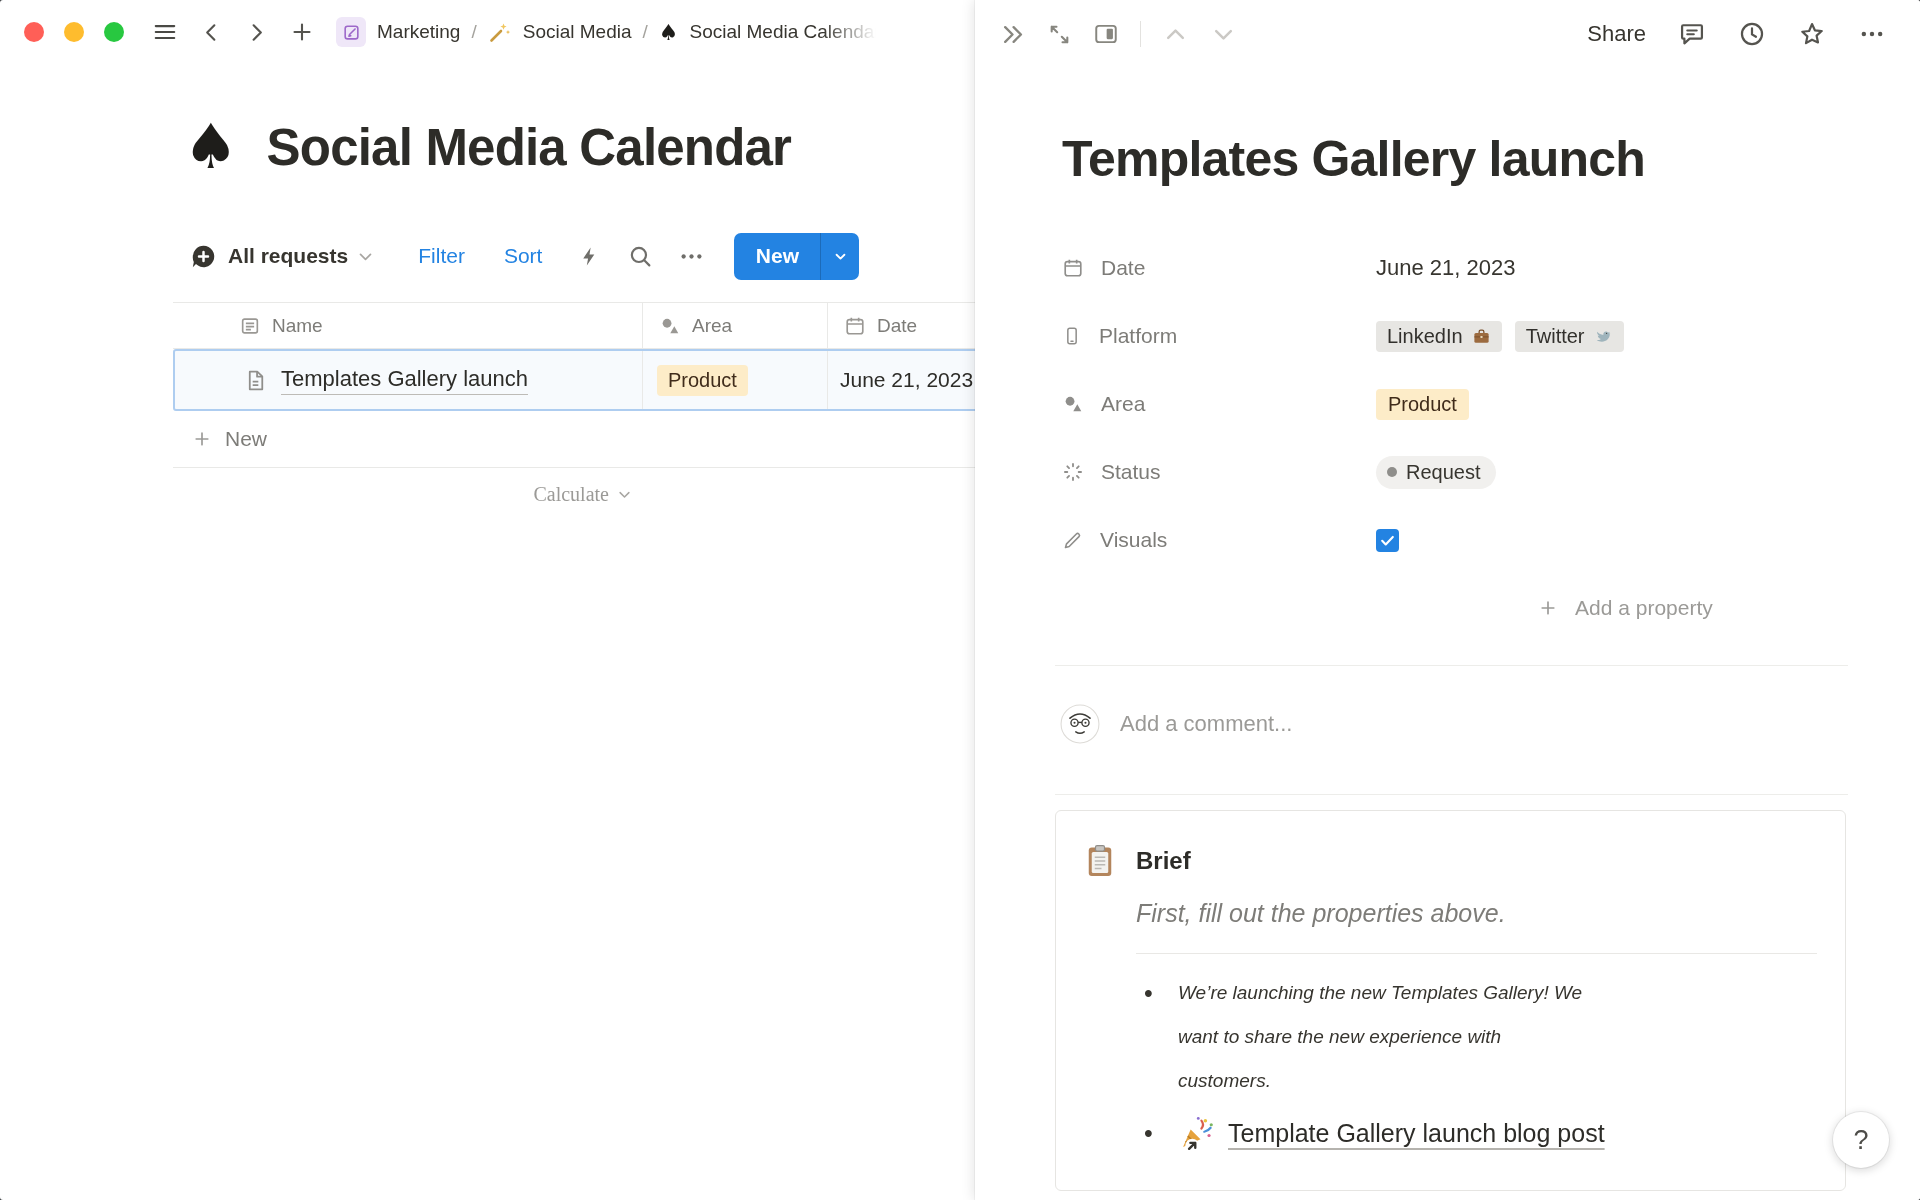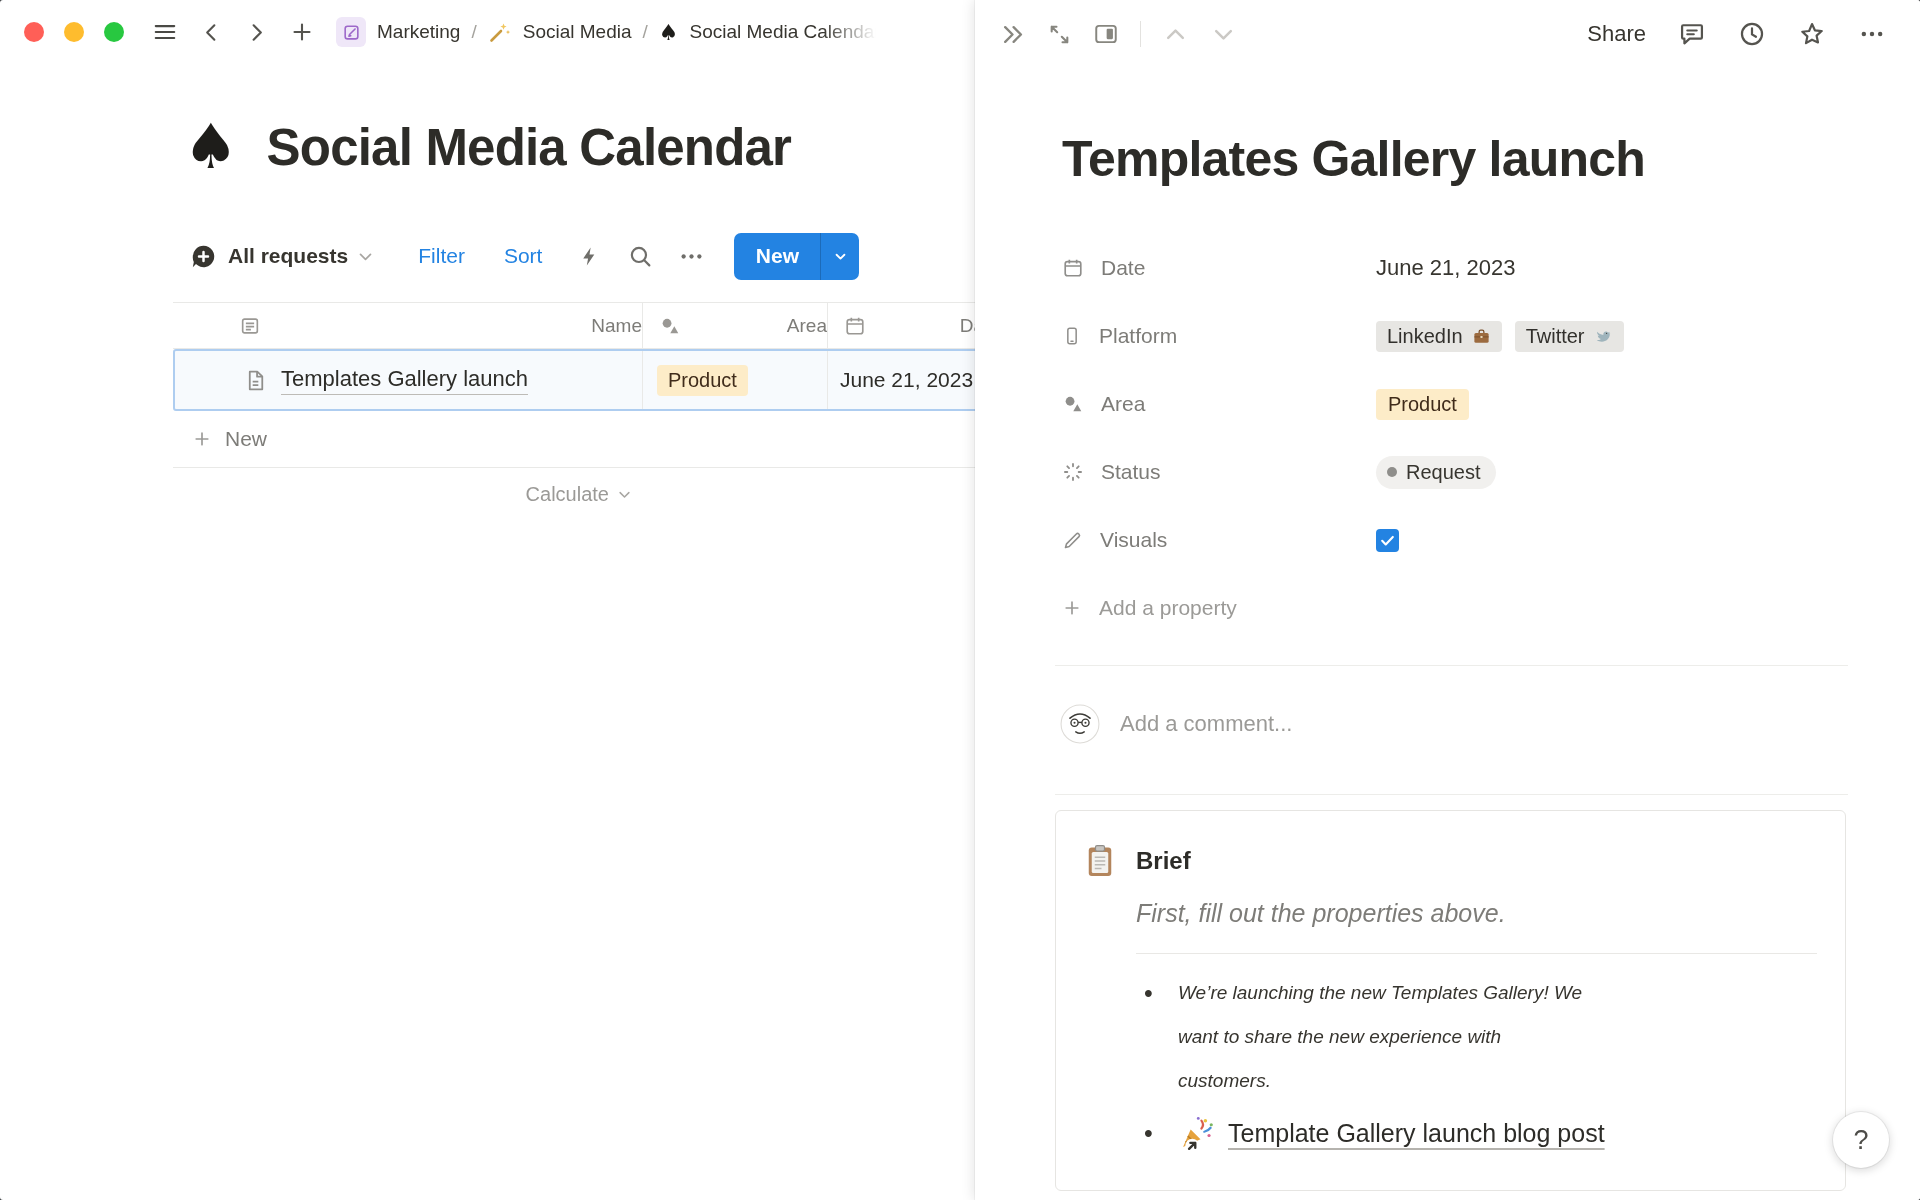--- a/index.html
+++ b/index.html
@@ -27,33 +27,33 @@
   .controls{position:absolute;left:190px;top:232px;height:48px;display:flex;align-items:center;}
   .view-name{font-size:21px;font-weight:600;margin-left:11px;}
   .ctl-link{font-size:21px;color:#2383e2;}
   .new-btn{width:125px;height:47px;background:#2383e2;border-radius:7px;display:flex;align-items:stretch;color:#fff;overflow:hidden;}
   .new-btn-main{flex:1;display:flex;align-items:center;justify-content:center;font-size:21px;font-weight:600;}
   .new-btn-div{width:1px;background:rgba(0,0,0,0.18);margin:0;}
   .new-btn-arrow{width:38px;display:flex;align-items:center;justify-content:center;}
 
   .table{position:absolute;left:173px;top:302px;width:827px;font-size:19px;}
   .thead{height:47px;display:flex;border-top:1px solid #e9e9e7;border-bottom:1px solid #e9e9e7;color:#7d7c78;}
-  .th{display:flex;align-items:center;gap:11px;justify-content:space-between;}
+  .th{display:flex;align-items:center;gap:11px;}
   .th-name{width:469px;padding-left:66px;}
   .th-area{width:185px;padding-left:16px;border-left:1px solid #e9e9e7;}
   .th-date{width:173px;padding-left:16px;border-left:1px solid #e9e9e7;}
   .trow{height:62px;display:flex;background:#f7fafd;border:2px solid #aecdf0;border-radius:3px;align-items:stretch;}
   .td{display:flex;align-items:center;}
   .td-name{width:467px;padding-left:68px;gap:13px;}
   .row-title{font-size:22px;font-weight:500;color:#2d2c28;border-bottom:1.5px solid #bdbbb7;padding-bottom:2px;white-space:nowrap;}
   .td-area{width:185px;padding-left:14px;border-left:1px solid #e9e9e7;}
   .td-date{width:171px;padding-left:12px;border-left:1px solid #e9e9e7;font-size:21px;color:#2d2c28;white-space:nowrap;overflow:visible;}
   .tag{background:#fdecc8;color:#402c1b;border-radius:4px;padding:4px 11px;font-size:20px;white-space:nowrap;}
   .newrow{height:57px;display:flex;align-items:center;gap:13px;padding-left:19px;color:#7d7c78;font-size:21px;border-bottom:1px solid #e9e9e7;}
-  .calcrow{height:52px;width:469px;display:flex;align-items:center;justify-content:flex-end;padding-right:10px;gap:8px;color:#9b9a97;font-size:20px;}
+  .calcrow{height:52px;width:469px;display:flex;align-items:center;justify-content:flex-end;padding-right:10px;gap:8px;color:#9b9a97;font-size:20px;font-family:Liberation Serif, serif;}
 
   
   .peek{position:absolute;left:975px;top:0;width:945px;height:1200px;background:#fff;
         box-shadow:-2px 0 12px rgba(0,0,0,0.10),-1px 0 0 rgba(0,0,0,0.04);}
   .peek-toolbar{position:absolute;left:0;top:0;right:0;height:68px;display:flex;align-items:center;padding:0 34px 0 24px;}
   .ptb-ico{margin-right:21px;}
   .ptb-divider{width:1px;height:26px;background:#e3e2df;margin:0 21px 0 0;}
   .spacer{flex:1;}
   .share{font-size:22px;color:#37352f;margin-right:32px;}
   .ptb-right{margin-left:32px;}
@@ -62,21 +62,21 @@
 
   .props{position:absolute;left:87px;top:234px;width:790px;}
   .prow{height:68px;display:flex;align-items:center;}
   .plabel{width:314px;display:flex;align-items:center;gap:17px;color:#7d7c78;font-size:21px;}
   .pvalue{display:flex;align-items:center;gap:13px;font-size:22px;color:#37352f;}
   .gtag{background:#e7e6e3;color:#32302c;border-radius:4px;padding:4px 11px;font-size:20px;display:flex;align-items:center;gap:9px;}
   .ytag{background:#fdecc8;color:#402c1b;border-radius:4px;padding:4px 12px;font-size:20px;}
   .pill{background:#f1f0ee;border-radius:999px;padding:5px 15px 5px 11px;display:flex;align-items:center;gap:9px;font-size:20px;color:#37352f;}
   .pill-dot{width:10px;height:10px;border-radius:50%;background:#8f8e8b;}
   .checkbox{width:23px;height:23px;background:#2383e2;border-radius:4px;display:flex;align-items:center;justify-content:center;}
-  .addprop{color:#9b9a97;}
+  .addprop{color:#9b9a97;justify-content:flex-end;}
 
   .pdiv{position:absolute;left:80px;right:72px;height:1px;background:#ededea;}
   .comment{position:absolute;left:85px;top:704px;display:flex;align-items:center;gap:20px;}
   .comment-ph{font-size:22px;color:#9b9a97;}
 
   .callout{position:absolute;left:80px;top:810px;width:791px;height:381px;border:1px solid #e6e5e2;border-radius:6px;background:#fff;}
   .co-icon{position:absolute;left:26px;top:32px;}
   .co-title{position:absolute;left:80px;top:36px;font-size:24px;font-weight:700;color:#2d2c28;}
   .co-hint{position:absolute;left:80px;top:88px;font-size:25px;font-style:italic;color:#7d7c78;}
   .co-div{position:absolute;left:80px;right:28px;top:142px;height:1px;background:#e9e8e5;}

